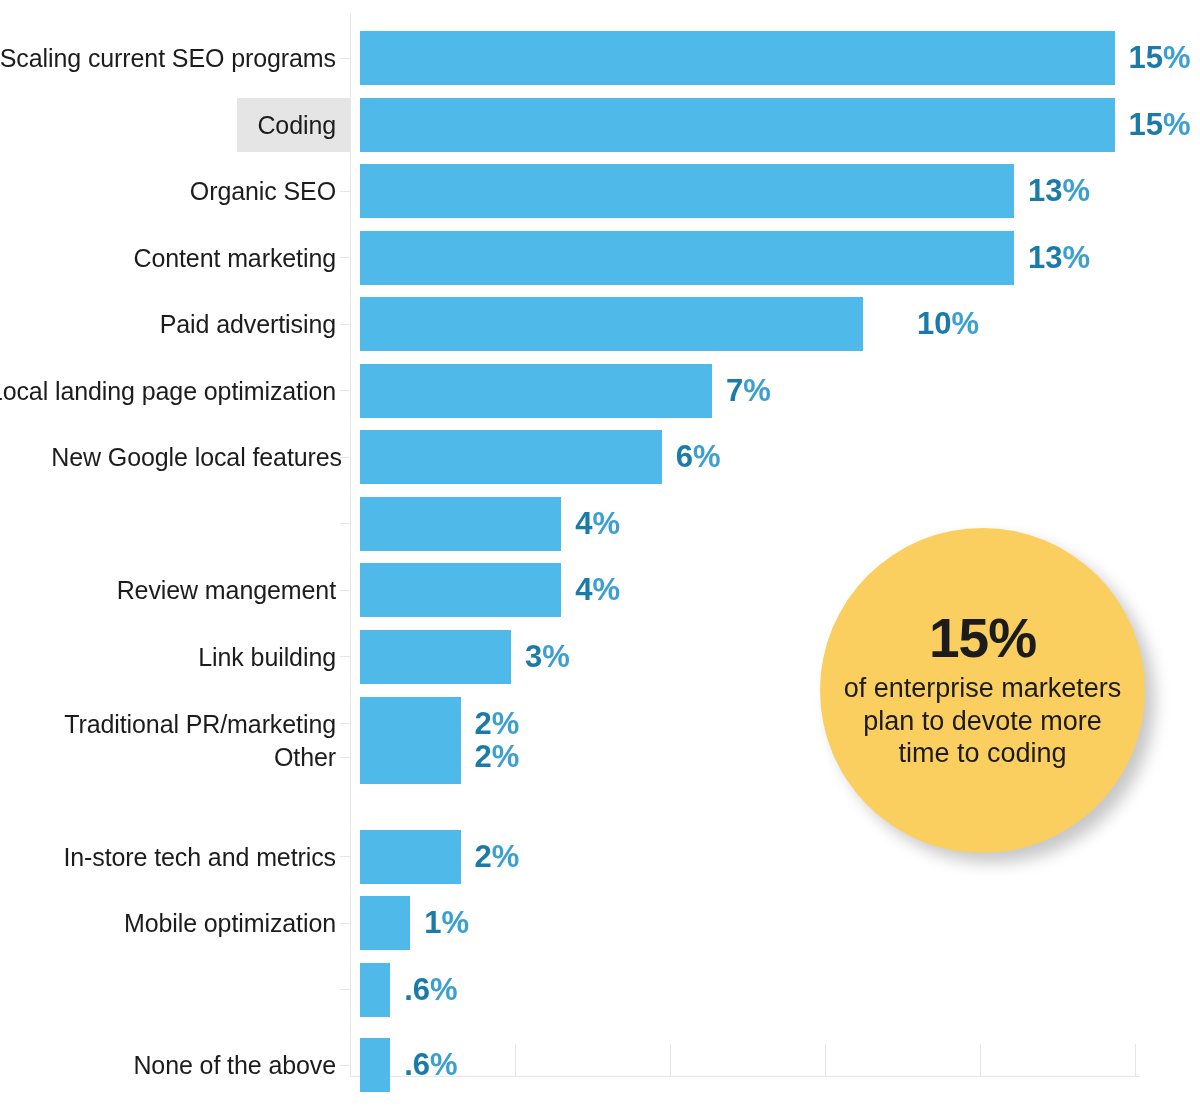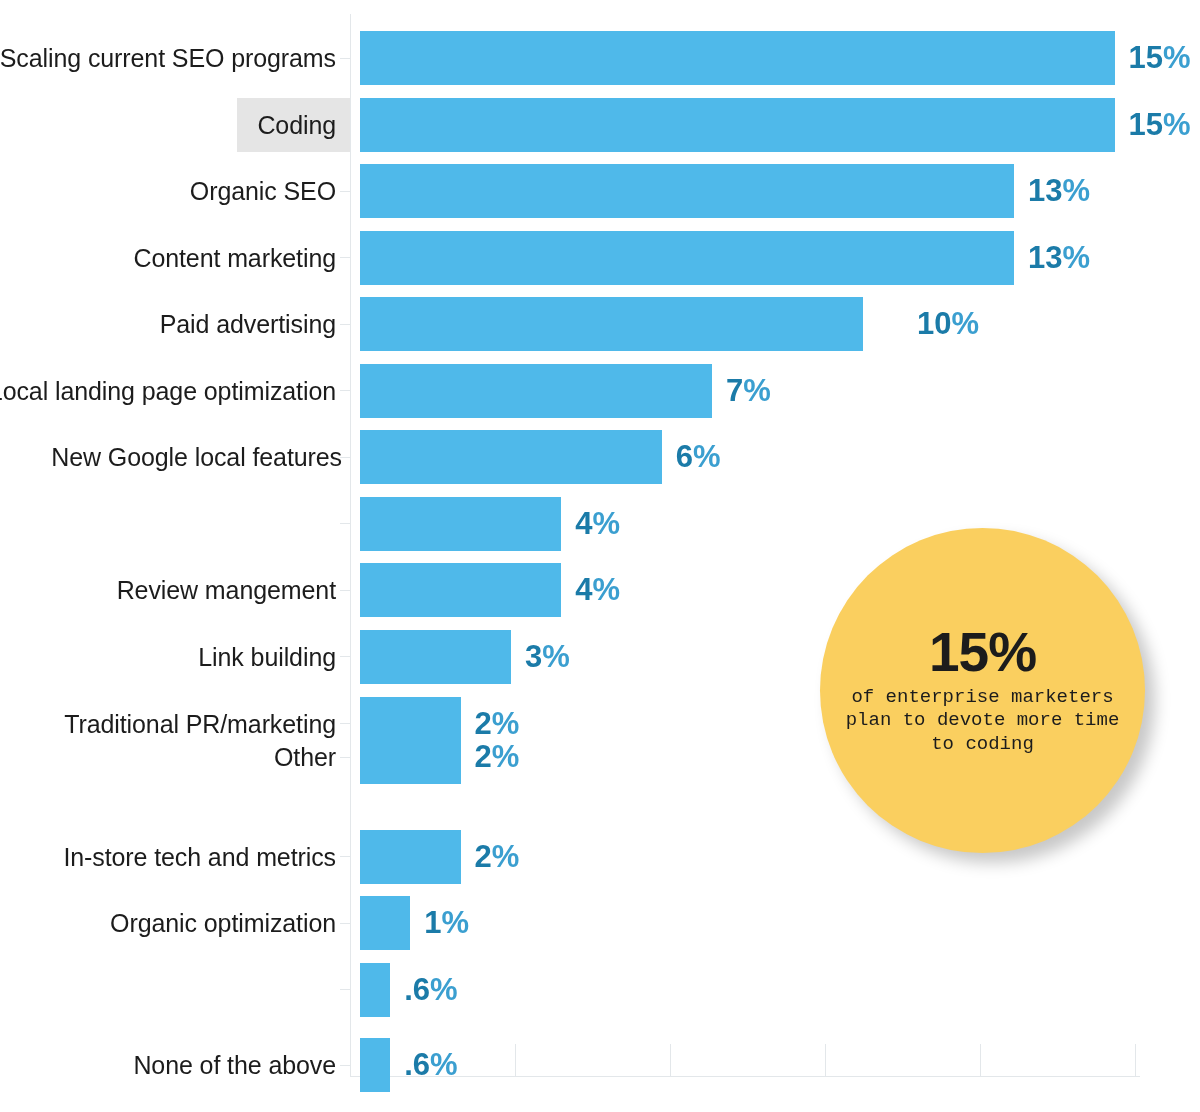--- a/index.html
+++ b/index.html
@@ -131,24 +131,23 @@
     color: #1c1c1c;
   }
   .callout-number {
     font-size: 55px;
     font-weight: bold;
     line-height: 1.0;
     margin-bottom: 6px;
     letter-spacing: -1px;
   }
   .callout-text {
-    font-size: 19px;
+    font-size: 27px;
     line-height: 1.22;
     padding: 0 18px;
-    font-family: Liberation Mono, monospace;
   }
 </style>
 </head>
 <body>
 
 <div id="chart-root">
 
   <div class="gridlines">
     <div class="axis-vline"></div>
     <div class="axis-baseline"></div>
@@ -232,21 +231,21 @@
         <div class="val-label" style="left: 474.6px;"><span class="num">2</span><span class="pct">%</span></div>
       </div>
       <div class="row" style="top: 829.6px;">
         <div class="row-tick"></div>
         <div class="cat-label">In-store tech and metrics</div>
         <div class="bar" style="width: 100.6px;"></div>
         <div class="val-label" style="left: 474.6px;"><span class="num">2</span><span class="pct">%</span></div>
       </div>
       <div class="row" style="top: 896.15px;">
         <div class="row-tick"></div>
-        <div class="cat-label">Organic optimization</div>
+        <div class="cat-label">Mobile optimization</div>
         <div class="bar" style="width: 50.3px;"></div>
         <div class="val-label" style="left: 424.3px;"><span class="num">1</span><span class="pct">%</span></div>
       </div>
       <div class="row" style="top: 962.7px;">
         <div class="row-tick"></div>
         <div class="bar" style="width: 30.18px;"></div>
         <div class="val-label" style="left: 404.18px;"><span class="num">.6</span><span class="pct">%</span></div>
       </div>
       <div class="row" style="top: 1038px;">
         <div class="row-tick"></div>

